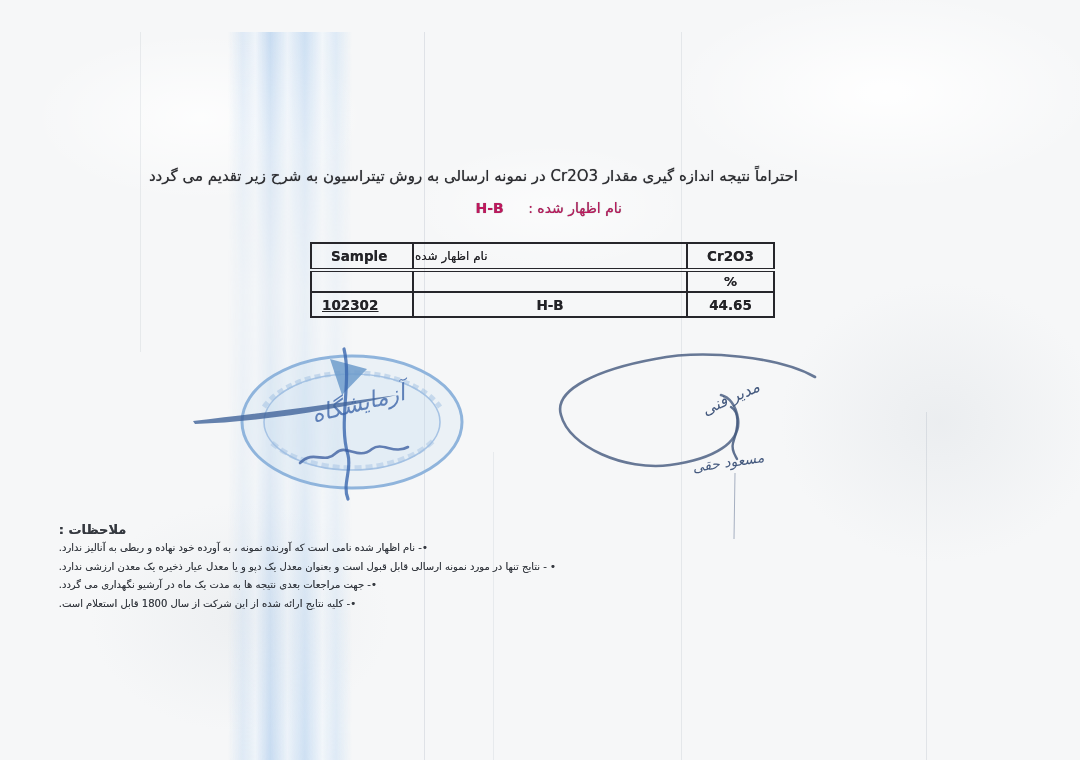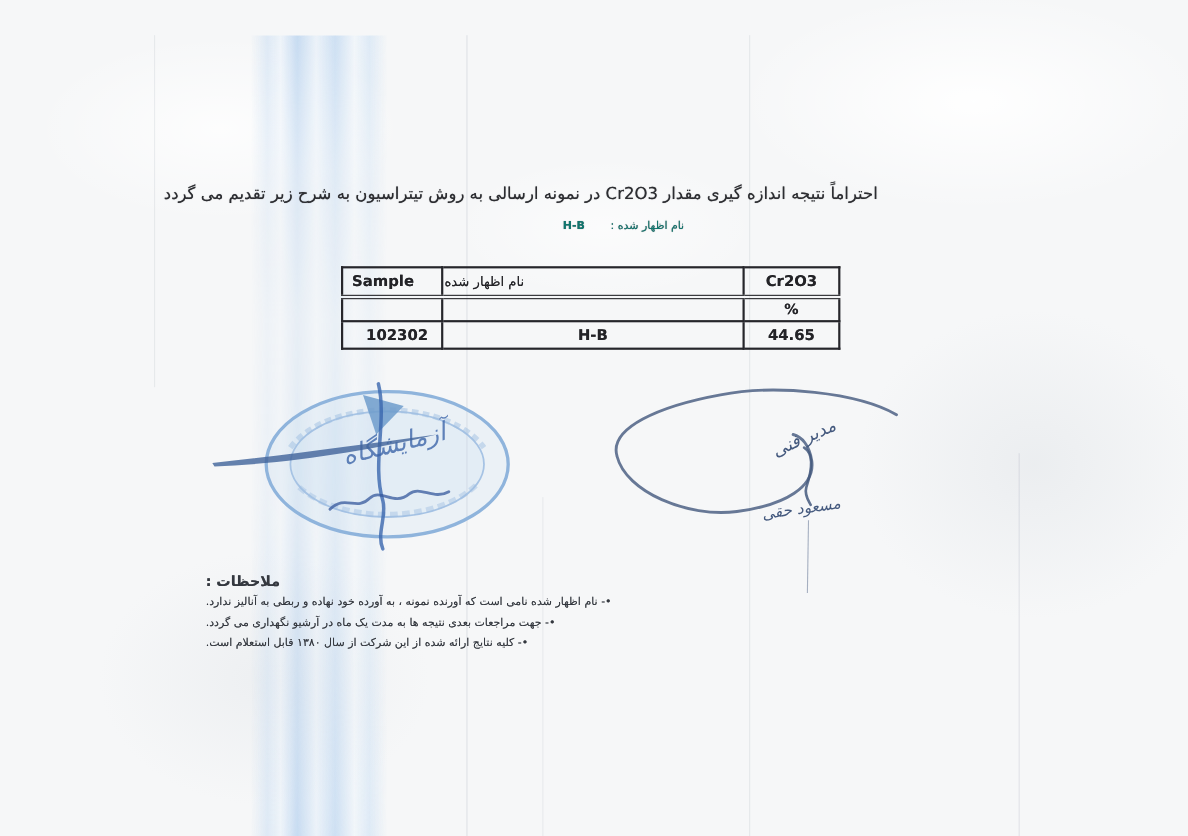--- a/index.html
+++ b/index.html
@@ -43,46 +43,46 @@
   .sl5{left:493px;top:420px;height:340px;opacity:.6;}
 
   
   .intro-line{
     position:absolute;top:135px;right:70px;direction:rtl;
     font-size:15px;color:#2c2d31;white-space:nowrap;
     text-shadow:0 0 .7px rgba(44,45,49,.75);
   }
   .declared-line{
     position:absolute;top:168px;right:246px;direction:rtl;
-    font-size:10px;color:#0f766e;white-space:nowrap;
+    font-size:14px;color:#be185d;white-space:nowrap;
     text-shadow:0 0 .7px rgba(44,45,49,.75);
     padding-left:40px;
   }
   .declared-line .val{margin-right:20px;font-weight:700;}
 
   
   table.results{
     position:absolute;left:310px;top:210px;width:433px;
     border-collapse:collapse;table-layout:fixed;
     font-size:13.5px;color:#232327;
   }
   table.results td{
     border:2px solid #26262b;overflow:hidden;white-space:nowrap;
     text-shadow:0 0 .6px rgba(35,35,40,.7);
   }
   table.results .c1{width:80px;}
   table.results .c2{width:270px;}
   table.results .c3{width:83px;}
   tr.hdr td{height:22px;font-weight:700;border-bottom:4px double #26262b;}
-  tr.hdr .c1{text-align:left;padding-left:8px;border-radius:13px;}
+  tr.hdr .c1{text-align:left;padding-left:19px;border-radius:13px;}
   tr.hdr .c2{text-align:left;font-weight:400;font-size:12px;direction:rtl;}
   tr.hdr .c3{text-align:center;}
   tr.unit td{height:17px;text-align:center;font-weight:700;font-size:13px;}
   tr.data td{height:21px;text-align:center;font-weight:700;}
-  tr.data .c1{text-align:center;padding-left:10px;}
+  tr.data .c1{text-align:left;padding-left:10px;text-decoration:underline;}
 
   
   .notes{
     position:absolute;top:490px;right:312px;direction:rtl;text-align:left;
     color:#34383f;
   }
   .notes .heading{font-size:13px;font-weight:700;margin-bottom:2px;
     text-shadow:0 0 .6px rgba(52,56,63,.7);}
   .notes .item{font-size:10px;line-height:18.5px;white-space:nowrap;
     text-shadow:0 0 .5px rgba(52,56,63,.6);}
@@ -155,17 +155,18 @@
     <path d="M 270,30 C 235,10 160,2 110,12 C 55,22 8,42 16,68 C 24,100 80,124 125,118 C 170,112 196,95 193,72 C 191,58 184,50 176,48" fill="none" stroke="#4e6285" stroke-width="2.6" stroke-linecap="round" opacity="0.85"></path>
     <text x="188" y="56" text-anchor="middle" class="hand" font-size="16" fill="#44597e" transform="rotate(-24 188 56)" direction="rtl">مدیر فنی</text>
     <path d="M 186,60 C 196,66 192,84 188,96 C 186,103 190,108 192,112" fill="none" stroke="#44597e" stroke-width="2.4" stroke-linecap="round" opacity="0.85"></path>
     <text x="184" y="120" text-anchor="middle" class="hand" font-size="14" fill="#44597e" transform="rotate(-8 184 120)" direction="rtl">مسعود حقی</text>
     <path d="M 190,126 L 189,192" stroke="#44597e" stroke-width="1" opacity="0.45"></path>
   </svg>
 
   <div class="notes">
     <div class="heading">ملاحظات :</div>
     <div class="item">•- نام اظهار شده نامی است که آورنده نمونه ، به آورده خود نهاده و ربطی به آنالیز ندارد.</div>
+    <div class="item">• - نتایج تنها در مورد نمونه ارسالی قابل قبول است و بعنوان معدل یک دپو و یا معدل عیار ذخیره یک معدن ارزشی ندارد.</div>
     <div class="item">•- جهت مراجعات بعدی نتیجه ها به مدت یک ماه در آرشیو نگهداری می گردد.</div>
-    <div class="item">•- کلیه نتایج ارائه شده از این شرکت از سال ۱۳۸۰ قابل استعلام است.</div>
+    <div class="item">•- کلیه نتایج ارائه شده از این شرکت از سال 1800 قابل استعلام است.</div>
   </div>
 
 </div>
 
 </body></html>

